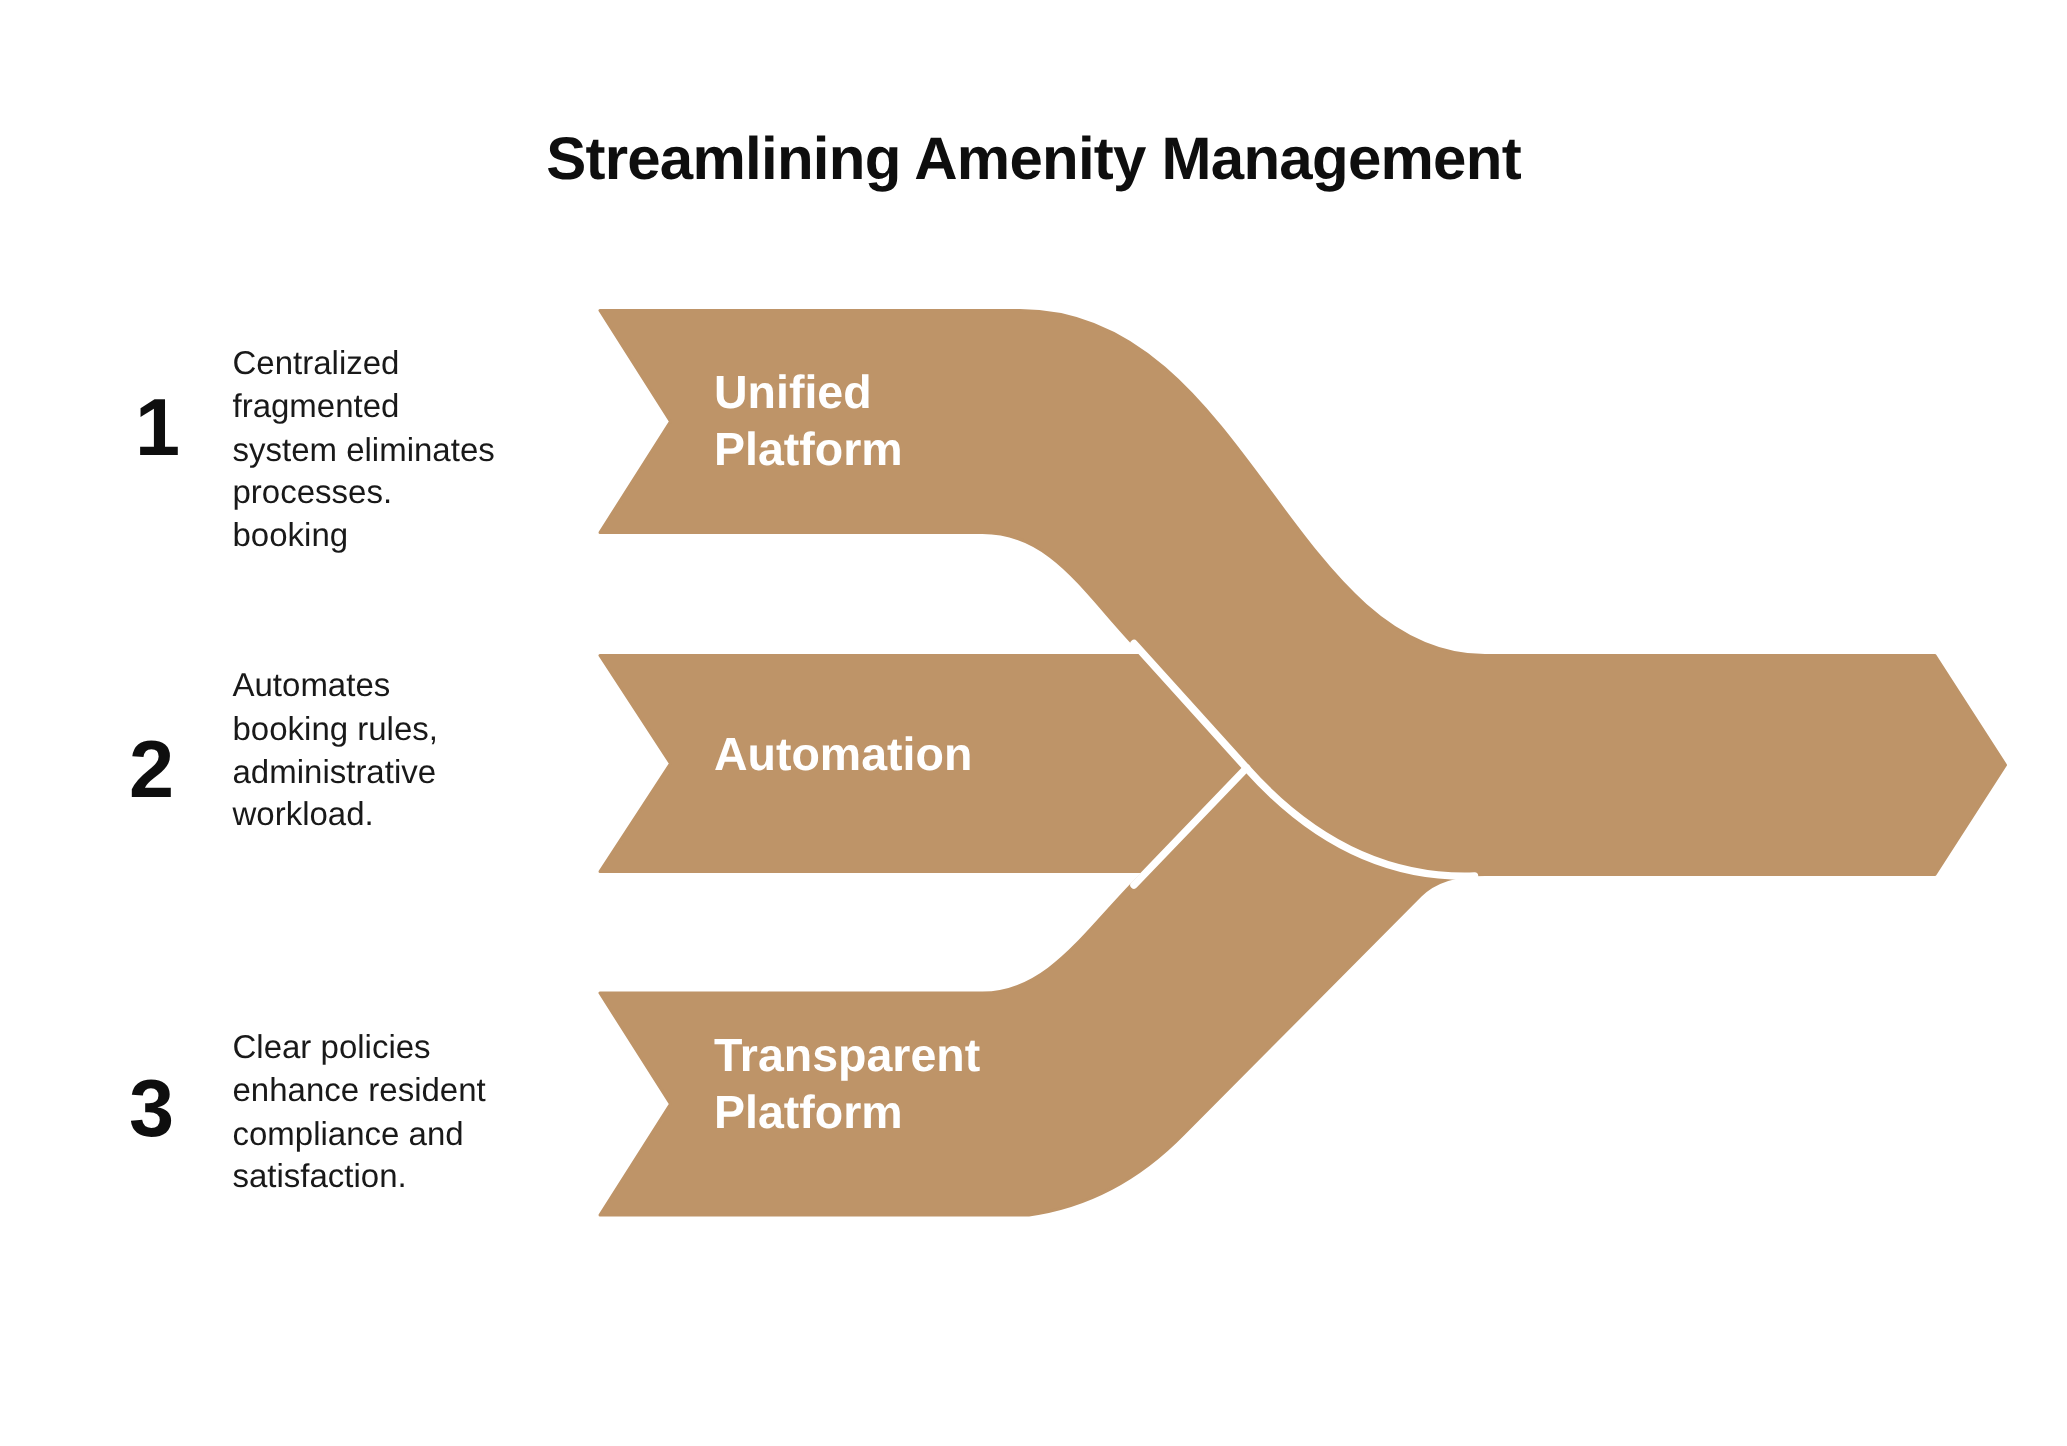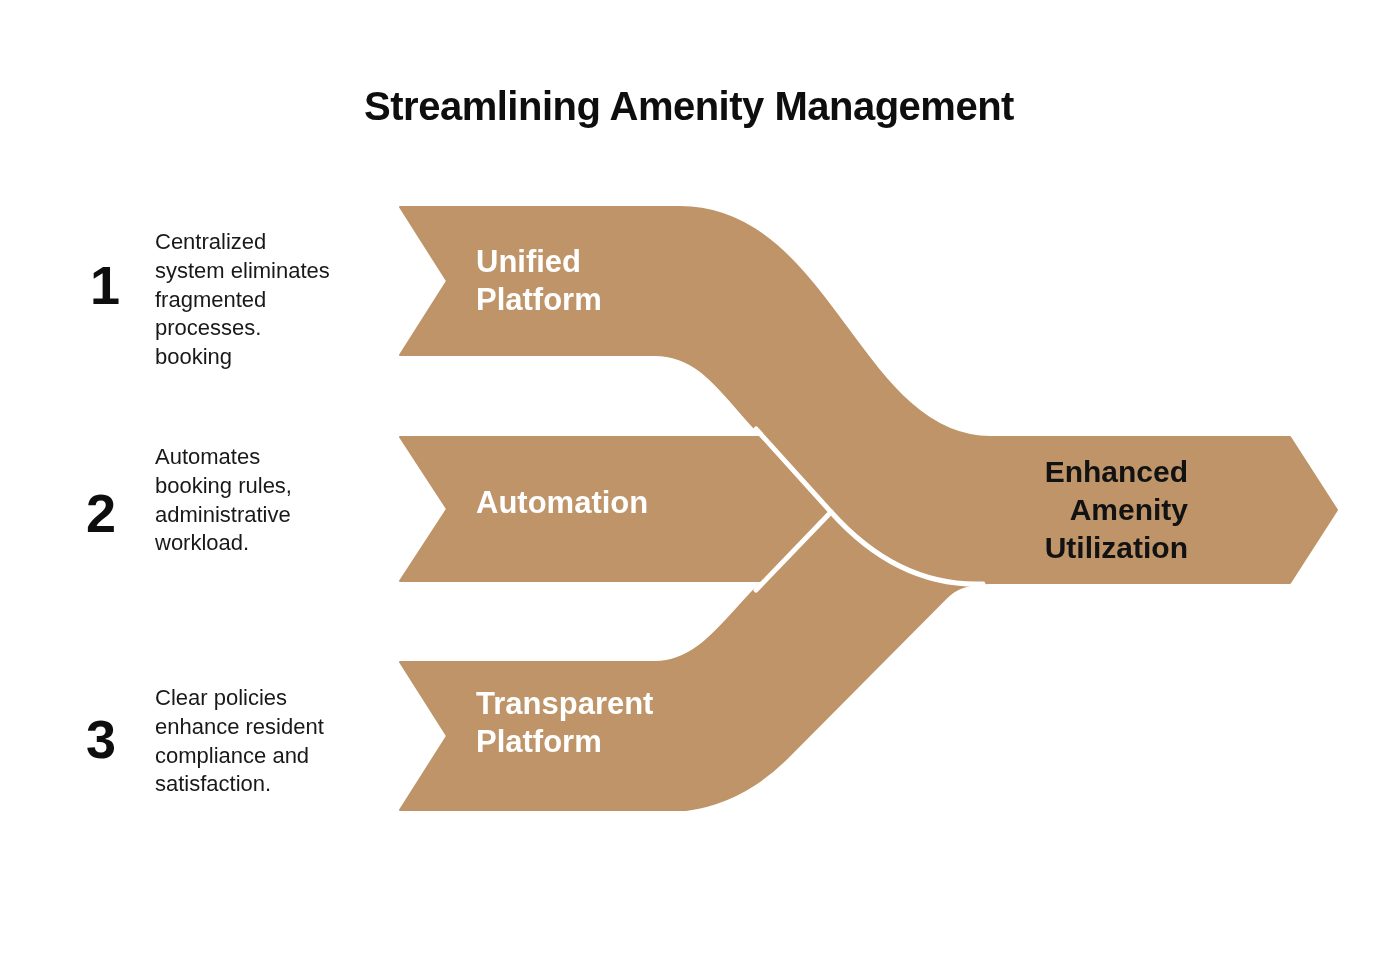--- a/index.html
+++ b/index.html
@@ -128,22 +128,22 @@
     <path class="seam" d="M 756 429 L 831 512"></path>
     <path class="seam" d="M 756 590 L 831 512"></path>
     <path class="seam" d="M 831 512 Q 898 587 983 584"></path>
   </svg>
 
   <h1 class="title">Streamlining Amenity Management</h1>
 
   <div class="step-number num-1">1</div>
   <div class="step-desc desc-1">
     <div>Centralized</div>
+    <div>fragmented</div>
     <div>system eliminates</div>
-    <div>fragmented</div>
     <div>processes.</div>
     <div>booking</div>
   </div>
   <div class="band-label band-label-1">
     <div>Unified</div>
     <div>Platform</div>
   </div>
 
   <div class="step-number num-2">2</div>
   <div class="step-desc desc-2">
@@ -161,19 +161,14 @@
     <div>Clear policies</div>
     <div>enhance resident</div>
     <div>compliance and</div>
     <div>satisfaction.</div>
   </div>
   <div class="band-label band-label-3">
     <div>Transparent</div>
     <div>Platform</div>
   </div>
 
-  <div class="outcome-label">
-    <div>Enhanced</div>
-    <div>Amenity</div>
-    <div>Utilization</div>
-  </div>
 
 </div>
 
 </body></html>

